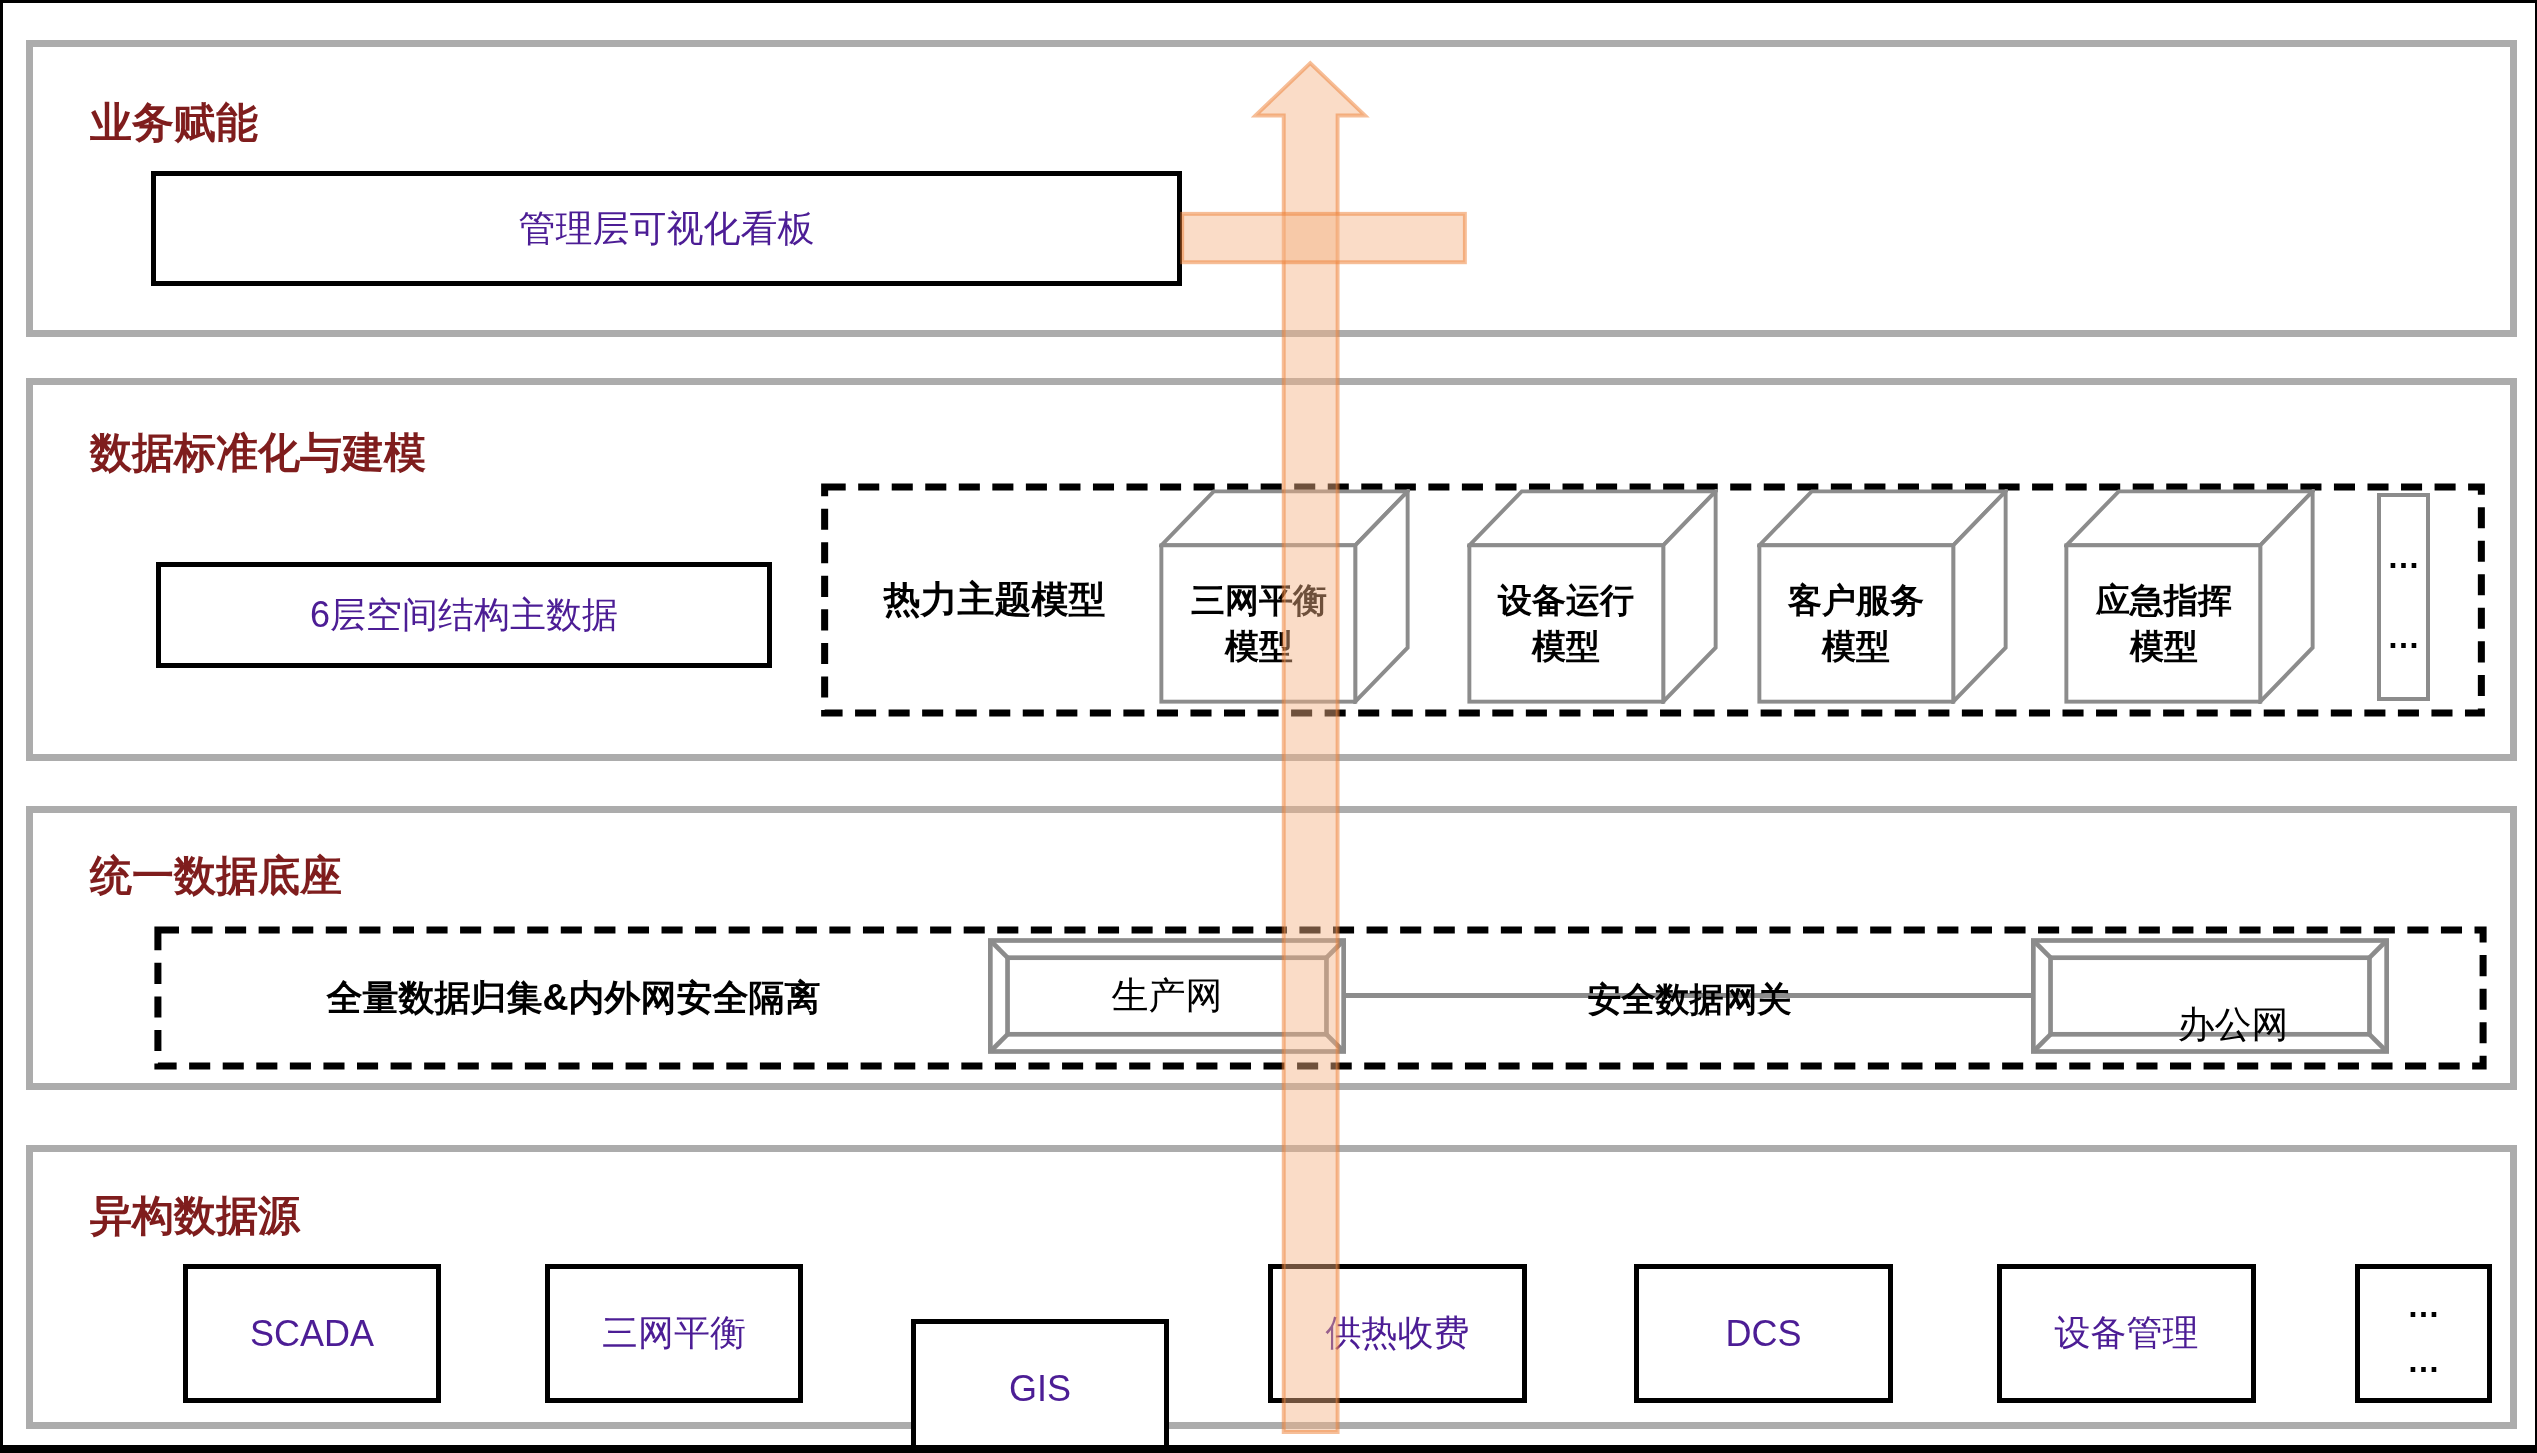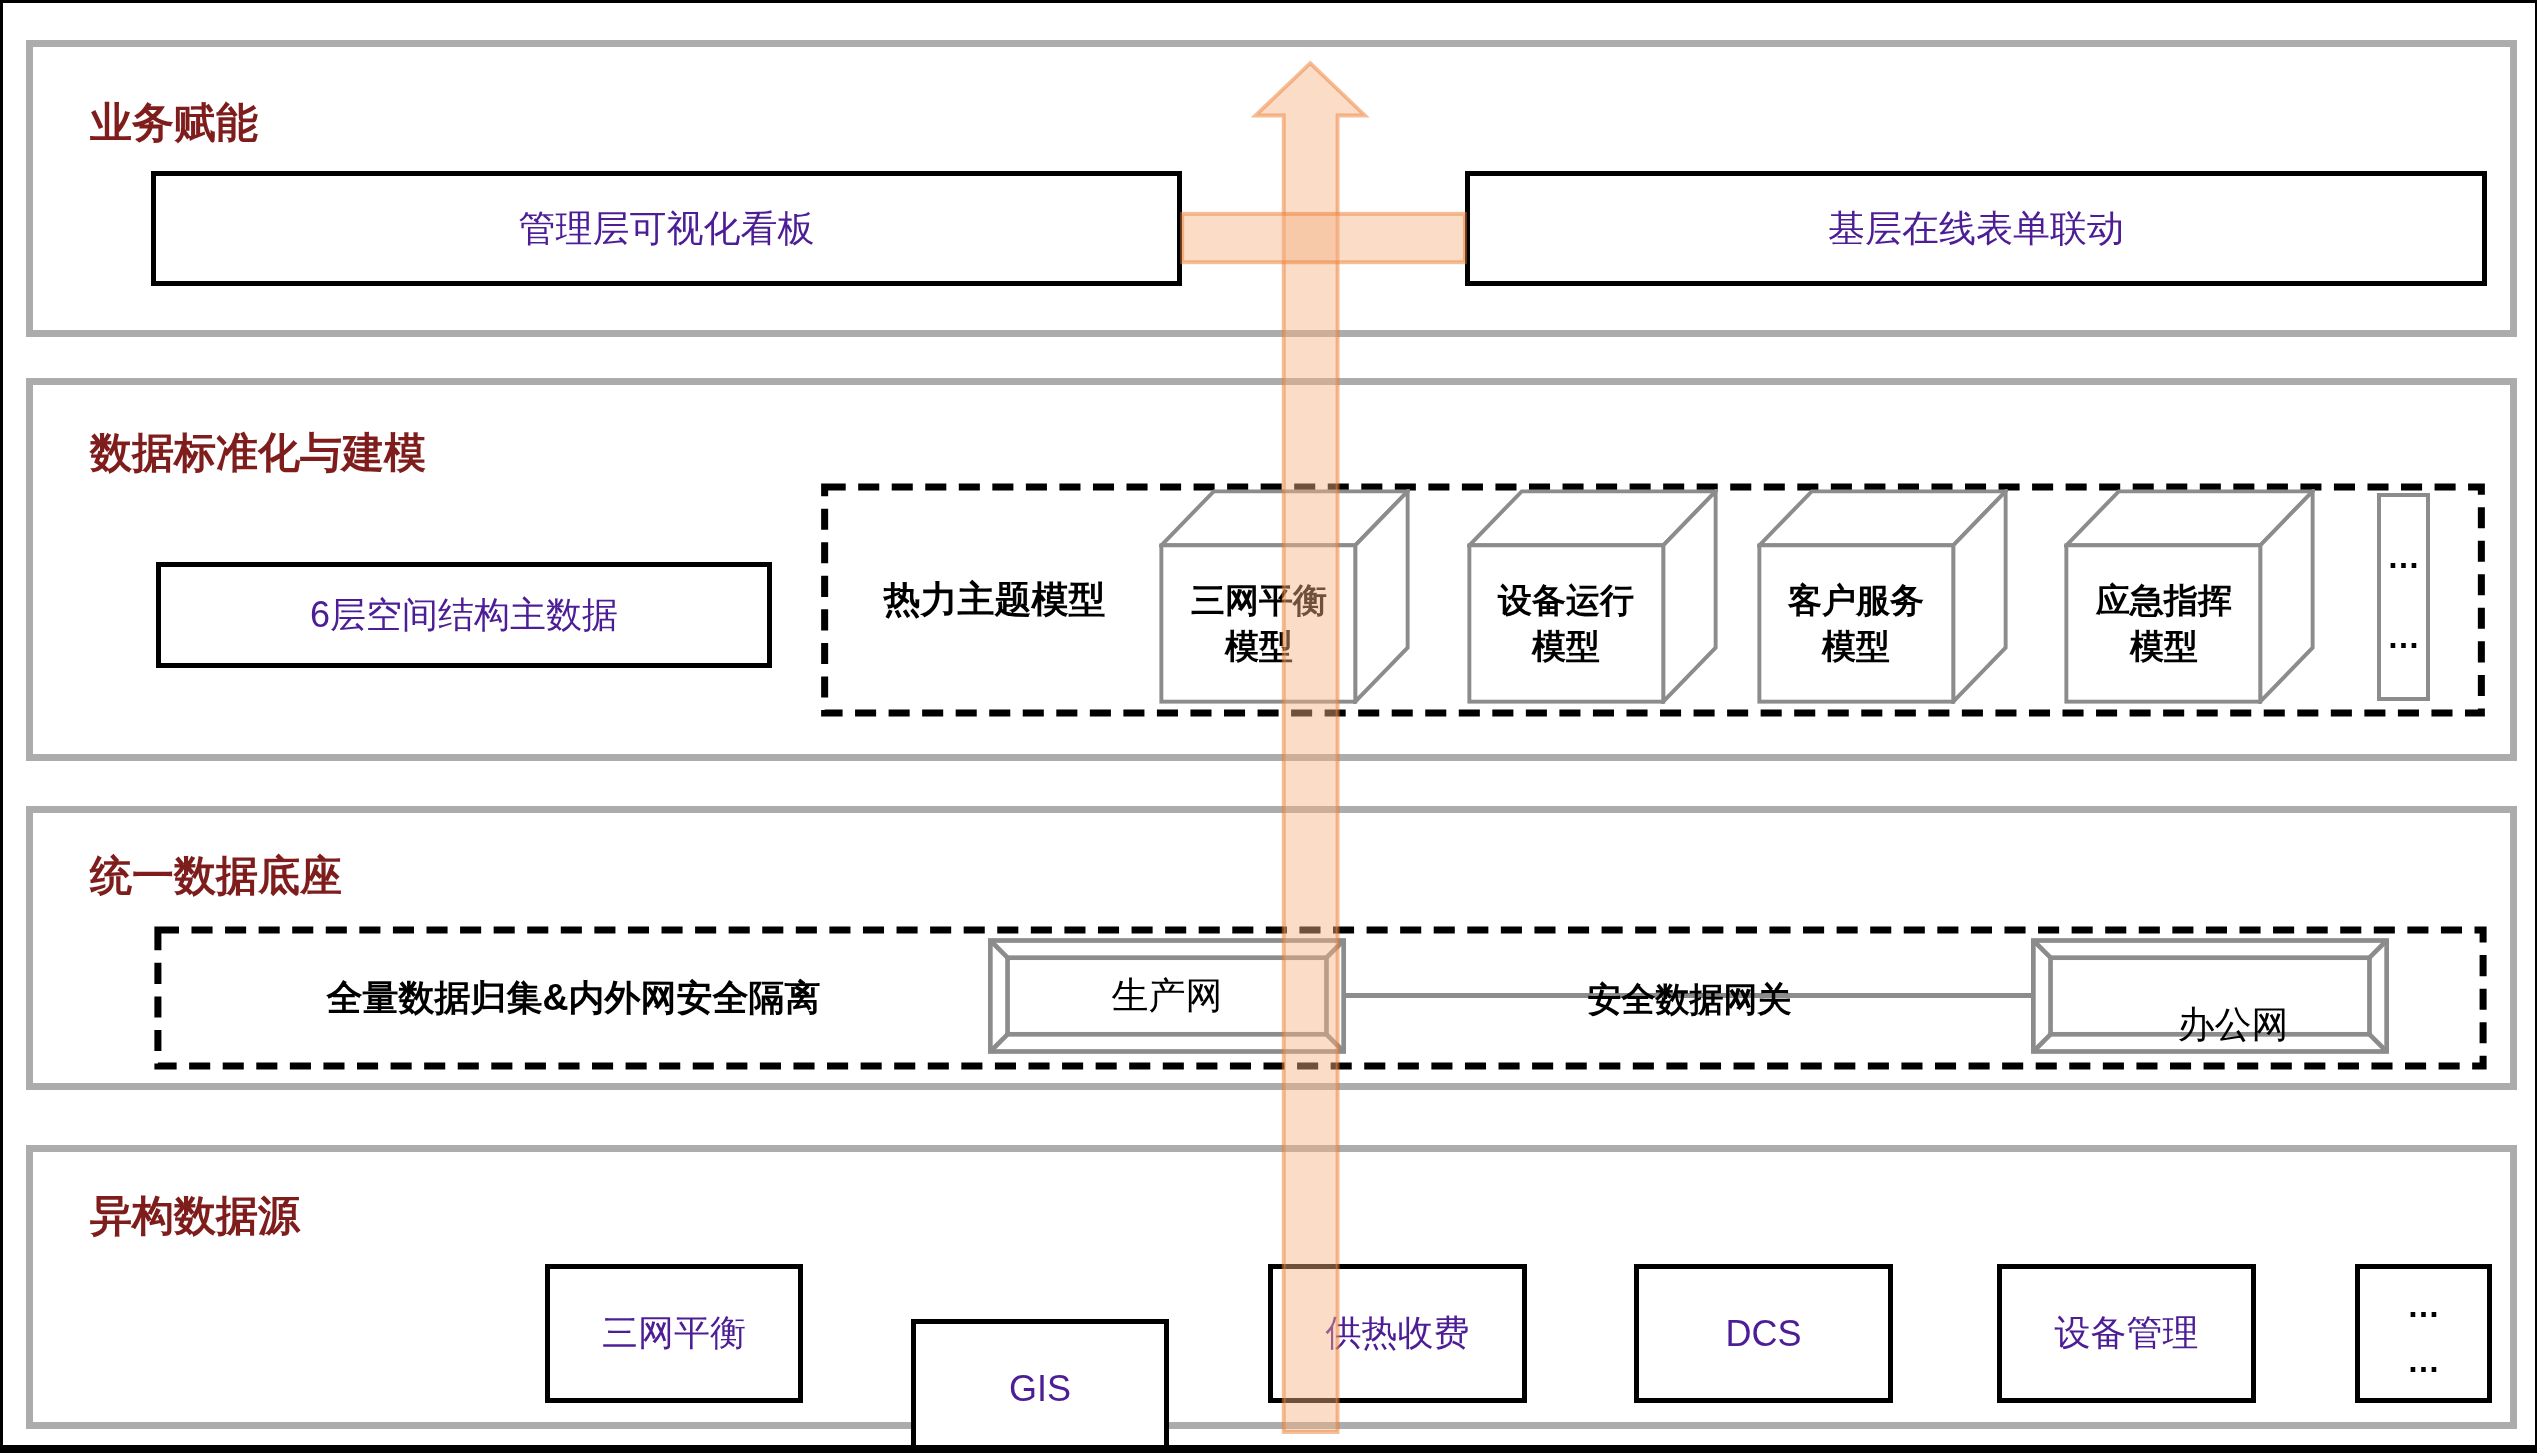--- a/index.html
+++ b/index.html
@@ -85,23 +85,20 @@
 <body>
 
 <div class="page">
 
   <div class="sec" style="top:37px;height:297px;"></div>
   <div class="sec-title" style="left:87px;top:92px;">业务赋能</div>
 
   <div class="box" style="left:148px;top:168px;width:1031px;height:115px;font-size:37px;">
     <span>管理层可视化看板</span>
   </div>
-  <div class="box" style="left:1462px;top:168px;width:1022px;height:115px;font-size:37px;">
-    <span>基层在线表单联动</span>
-  </div>
 
   <div class="sec" style="top:375px;height:383px;"></div>
   <div class="sec-title" style="left:87px;top:422px;">数据标准化与建模</div>
 
   <div class="box" style="left:153px;top:559px;width:616px;height:106px;">
     <span>6层空间结构主数据</span>
   </div>
 
   <svg class="dashed-svg" style="left:817px;top:480px;" width="1666" height="234" viewBox="0 0 2134 300">
     <rect x="5" y="5" width="2124" height="290" fill="none" stroke="#000" stroke-width="9" stroke-dasharray="27 16"></rect>
@@ -183,20 +180,23 @@
     <line x1="3" y1="3" x2="25" y2="25" stroke="#8C8C8C" stroke-width="6"></line>
     <line x1="455" y1="3" x2="433" y2="25" stroke="#8C8C8C" stroke-width="6"></line>
     <line x1="3" y1="145" x2="25" y2="123" stroke="#8C8C8C" stroke-width="6"></line>
     <line x1="455" y1="145" x2="433" y2="123" stroke="#8C8C8C" stroke-width="6"></line>
   </svg>
   <div class="frame-label" style="left:2028px;top:964px;width:404px;height:116px;">办公网</div>
 
   <div class="sec" style="top:1142px;height:284px;"></div>
   <div class="sec-title" style="left:87px;top:1185px;">异构数据源</div>
 
+  <div class="box" style="left:180px;top:1261px;width:258px;height:139px;">
+    <span>SCADA</span>
+  </div>
   <div class="box" style="left:542px;top:1261px;width:258px;height:139px;">
     <span>三网平衡</span>
   </div>
   <div class="box" style="left:908px;top:1316px;width:258px;height:139px;">
     <span>GIS</span>
   </div>
   <div class="box" style="left:1265px;top:1261px;width:259px;height:139px;">
     <span>供热收费</span>
   </div>
   <div class="box" style="left:1631px;top:1261px;width:259px;height:139px;">

